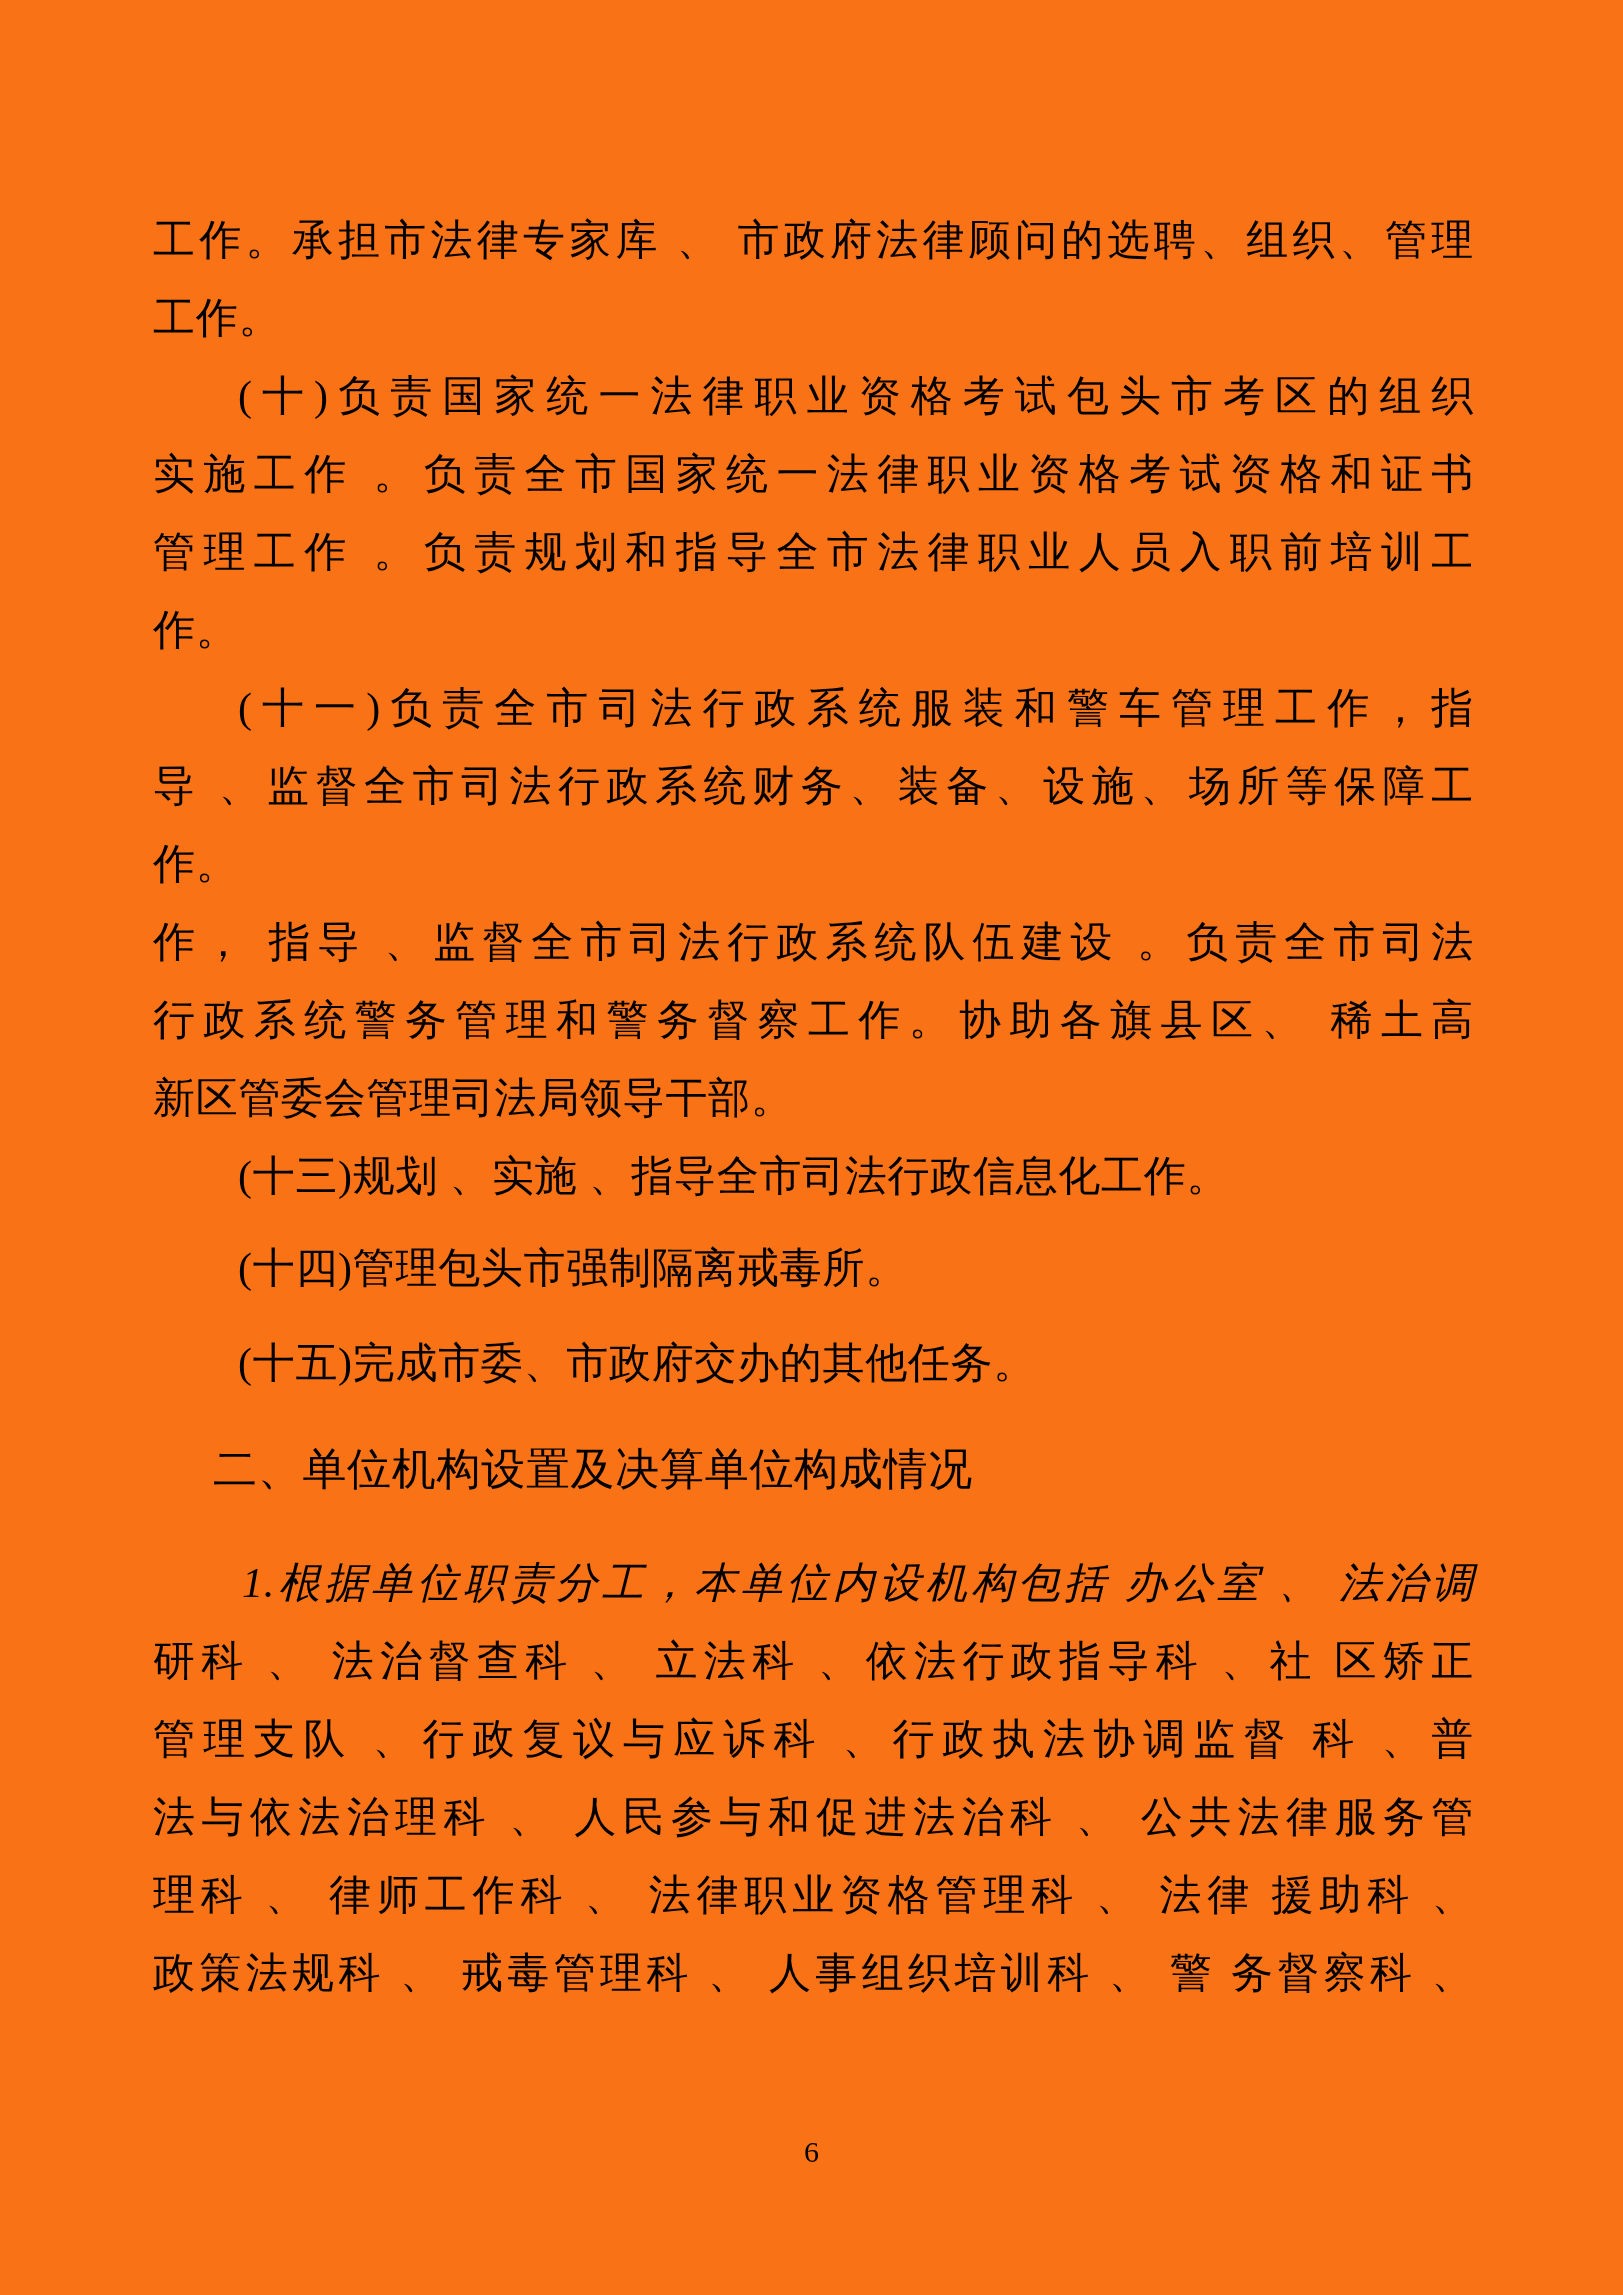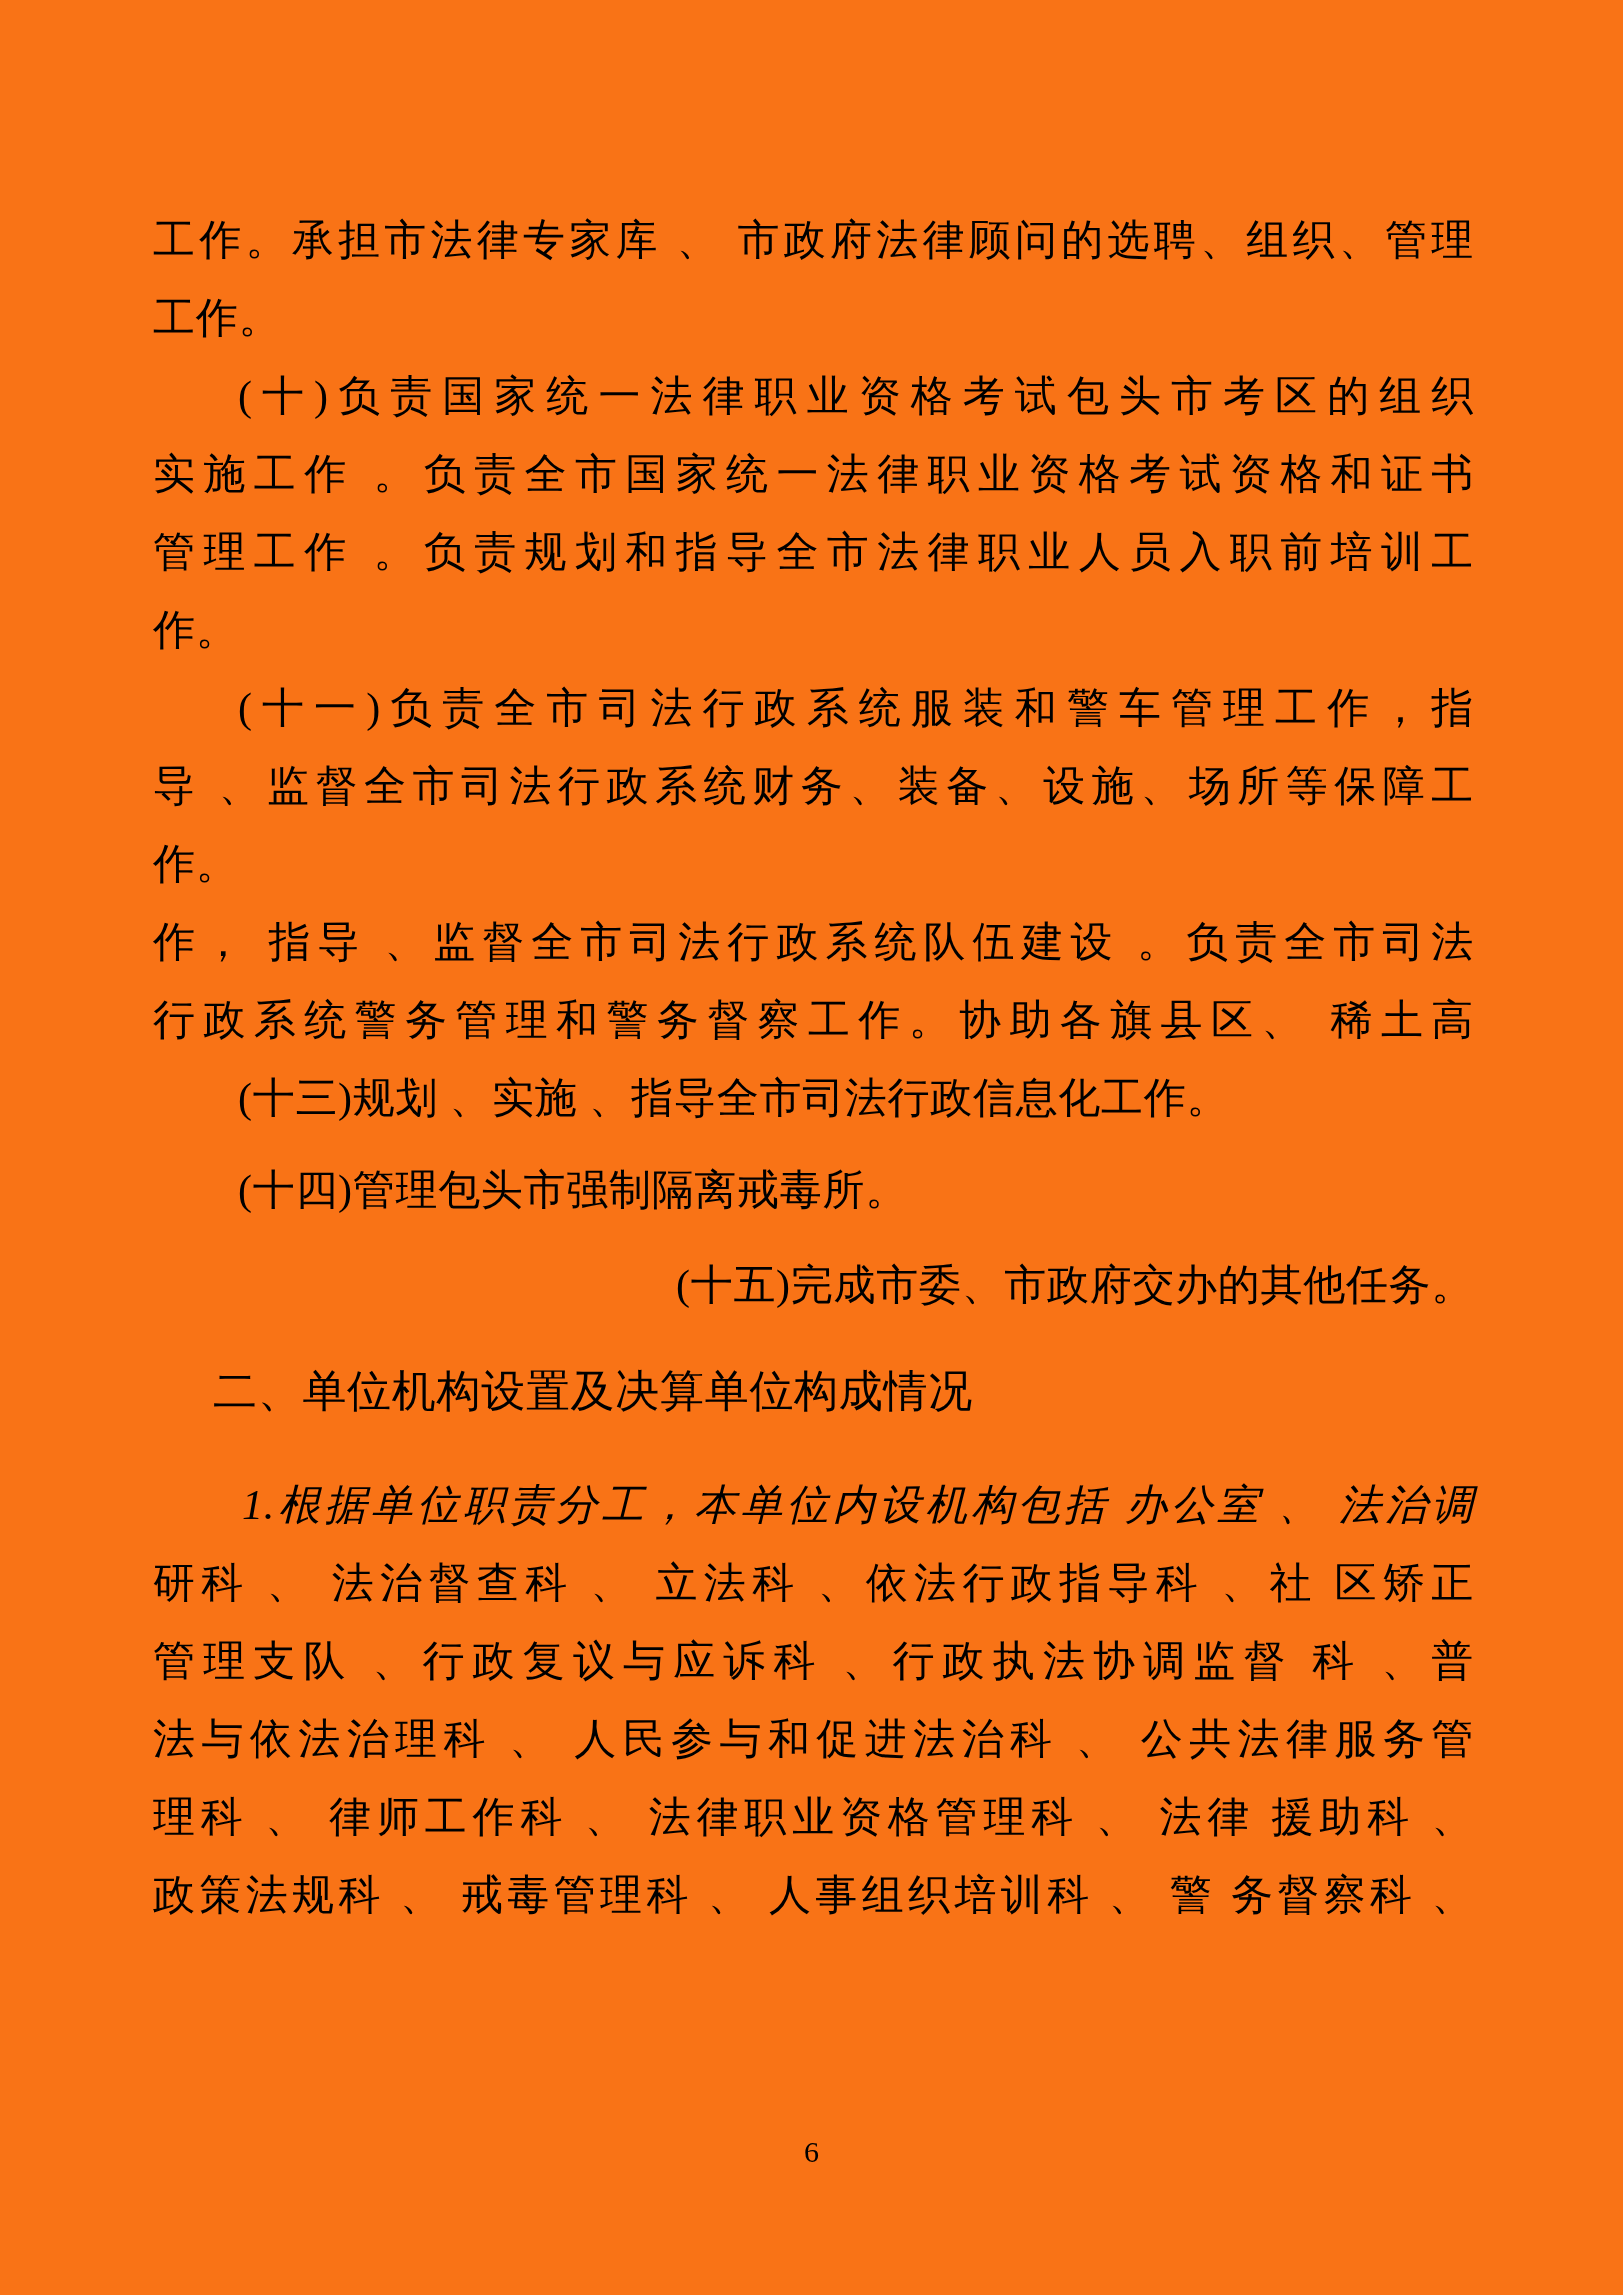--- a/index.html
+++ b/index.html
@@ -63,23 +63,24 @@
       <div class="line">工作。</div>
       <div class="line ind2 j">(十)负责国家统一法律职业资格考试包头市考区的组织</div>
       <div class="line  j">实施工作 。负责全市国家统一法律职业资格考试资格和证书</div>
       <div class="line  j">管理工作 。负责规划和指导全市法律职业人员入职前培训工</div>
       <div class="line">作。</div>
       <div class="line ind2 j">(十一)负责全市司法行政系统服装和警车管理工作，指</div>
       <div class="line  j">导 、监督全市司法行政系统财务、装备、设施、场所等保障工</div>
       <div class="line">作。</div>
       <div class="line  j">作， 指导 、监督全市司法行政系统队伍建设 。负责全市司法</div>
       <div class="line  j">行政系统警务管理和警务督察工作。协助各旗县区、 稀土高</div>
+      <div class="line">新区管委会管理司法局领导干部。</div>
       <div class="line ind2">(十三)规划 、实施 、指导全市司法行政信息化工作。</div>
       <div class="line ind2" style="margin-top: 13.6px;">(十四)管理包头市强制隔离戒毒所。</div>
-      <div class="line ind2" style="margin-top: 17.7px; text-align: right;">(十五)完成市委、市政府交办的其他任务。</div>
+      <div class="line ind2" style="margin-top: 17.7px;">(十五)完成市委、市政府交办的其他任务。</div>
       <div class="line heading" style="margin-top: 29px;">二、单位机构设置及决算单位构成情况</div>
       <div class="line ind-num j" style="margin-top: 35px;">1.根据单位职责分工，本单位内设机构包括 办公室 、 法治调</div>
       <div class="line  j">研科 、 法治督查科 、 立法科 、依法行政指导科 、社 区矫正</div>
       <div class="line  j">管理支队 、行政复议与应诉科 、行政执法协调监督 科 、普</div>
       <div class="line  j">法与依法治理科 、 人民参与和促进法治科 、 公共法律服务管</div>
       <div class="line  j">理科 、 律师工作科 、 法律职业资格管理科 、 法律 援助科 、</div>
       <div class="line  j">政策法规科 、 戒毒管理科 、 人事组织培训科 、 警 务督察科 、</div>
     </div>
   <div class="footer">
     <span>6</span>

